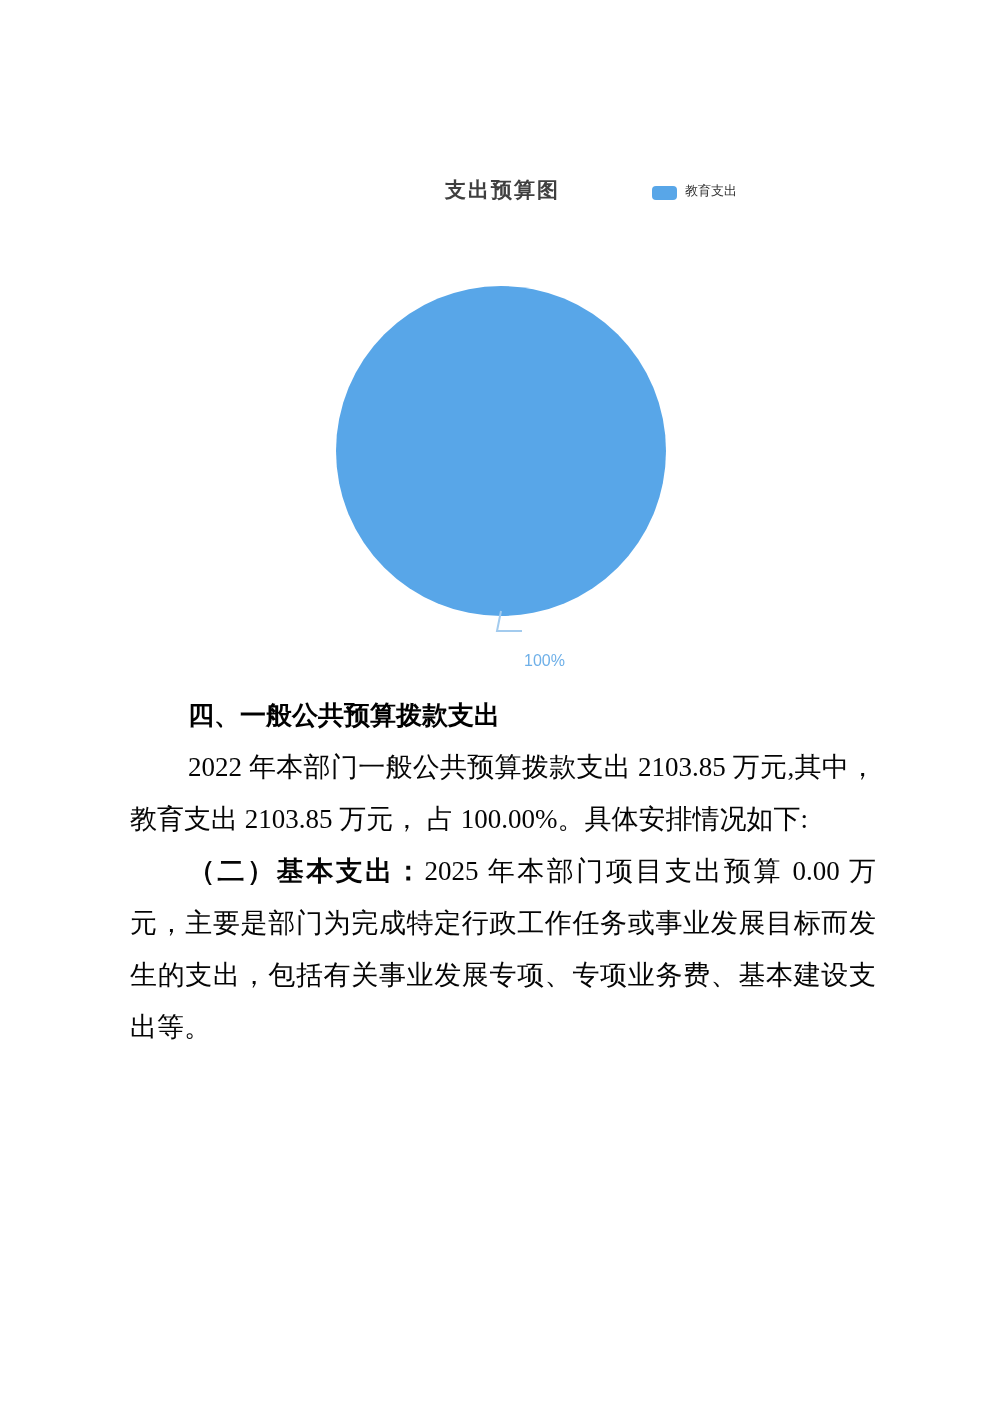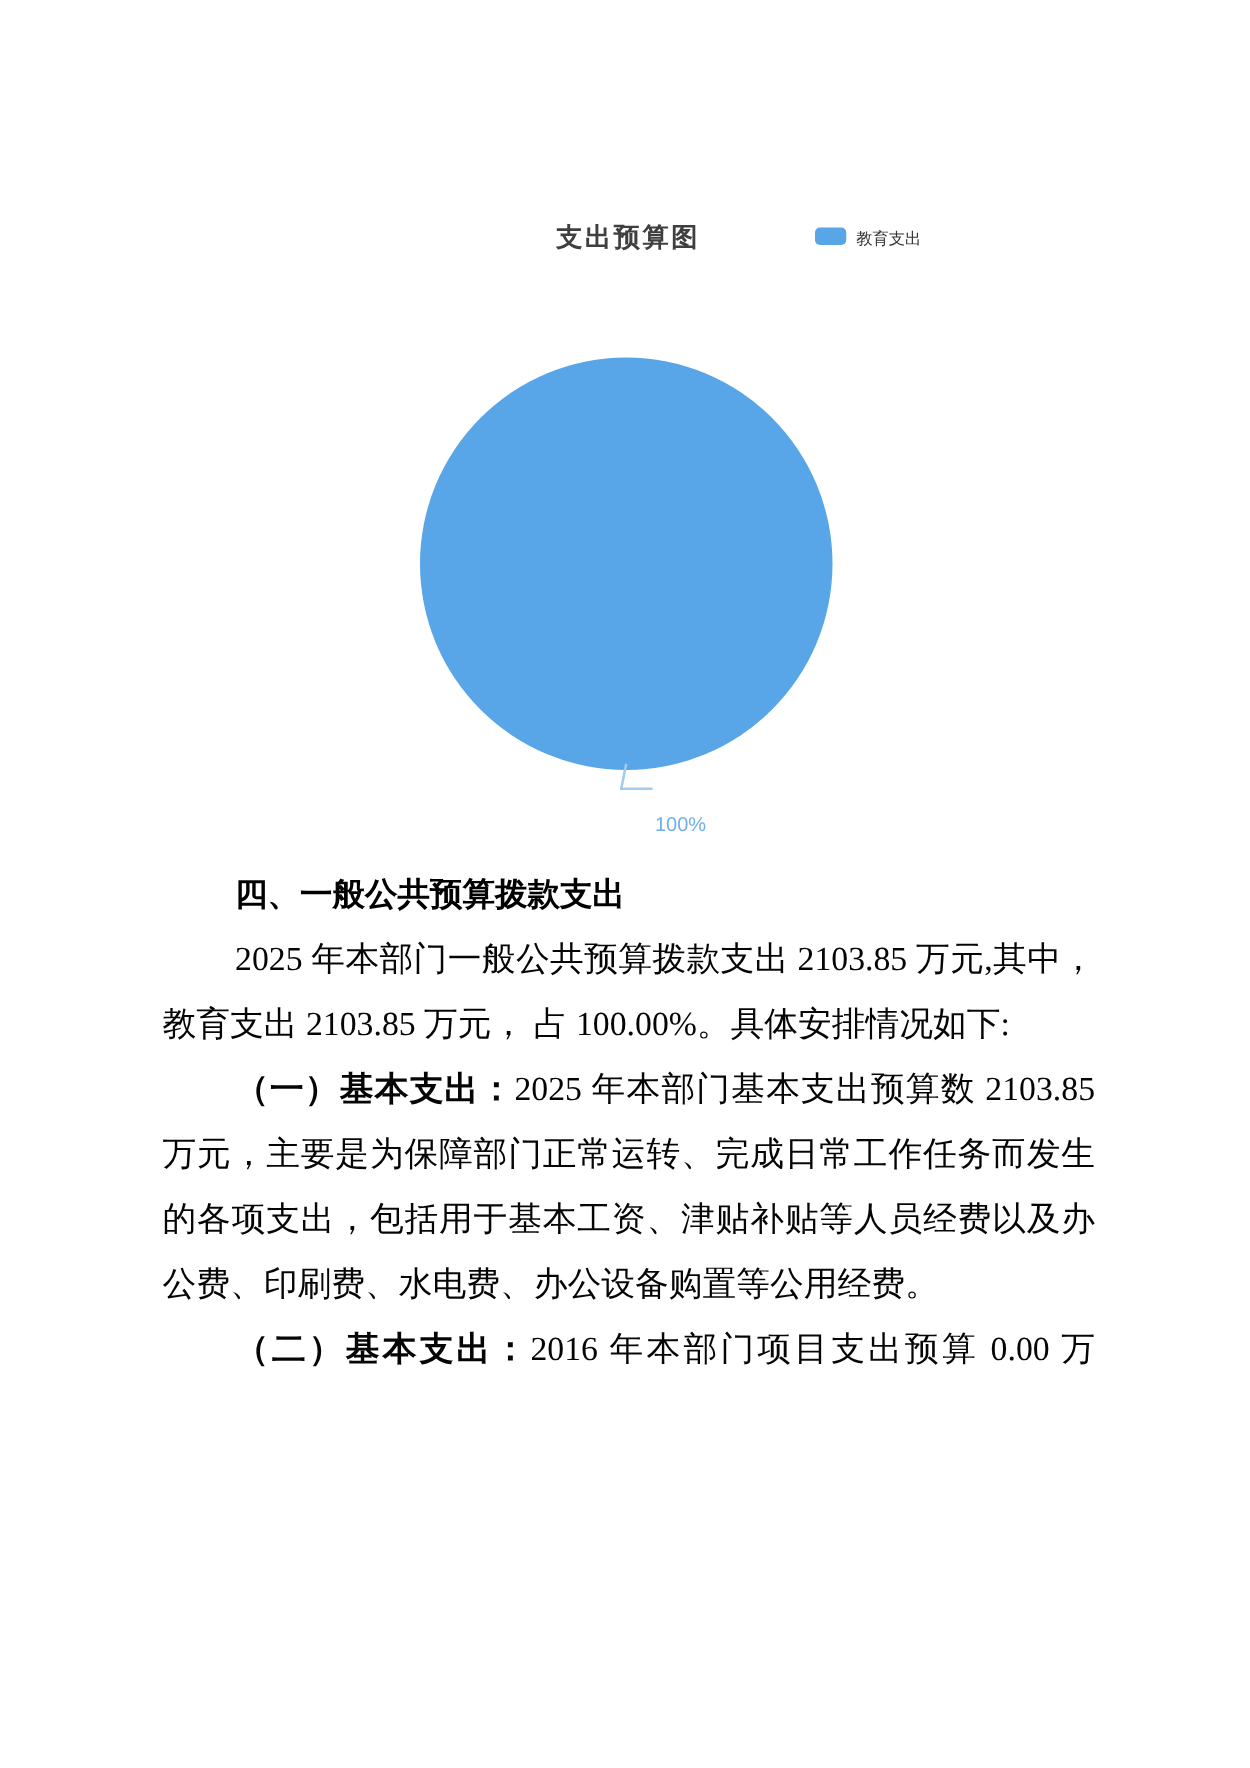--- a/index.html
+++ b/index.html
@@ -20,21 +20,21 @@
     font-size: 21px;
     font-weight: 700;
     letter-spacing: 2px;
     color: #3f3f3f;
     font-family: "Liberation Sans", sans-serif;
   }
   .legend {
     position: absolute;
     left: 652px; top: 182px;
     display: flex;
-    align-items: flex-start;
+    align-items: flex-end;
     gap: 8px;
     font-family: Liberation Serif, serif;
   }
   .legend-swatch {
     width: 25px; height: 14px;
     border-radius: 4px;
     background: #58a6e8;
     display: inline-block;
   }
   .legend-label {
@@ -108,20 +108,19 @@
     <svg class="leader-line" viewBox="0 0 60 30">
       <polyline points="13,2 9,22 34,22" fill="none" stroke="#a3cbee" stroke-width="2"></polyline>
     </svg>
 
     <span class="pie-percent">100%</span>
   </section>
 
   <section class="doc">
     <h3 class="doc-heading">四、一般公共预算拨款支出</h3>
 
-    <p><span>2025 年本部门一般公共预算拨款支出 2103.85 万元,其中，教育支出 2103.85 万元， 占 100.00%。具体安排情况如下:</span></p>
+    <p><span>2022 年本部门一般公共预算拨款支出 2103.85 万元,其中，教育支出 2103.85 万元， 占 100.00%。具体安排情况如下:</span></p>
 
-    <p><b>（一）基本支出：</b><span>2025 年本部门基本支出预算数 2103.85 万元，主要是为保障部门正常运转、完成日常工作任务而发生的各项支出，包括用于基本工资、津贴补贴等人员经费以及办公费、印刷费、水电费、办公设备购置等公用经费。</span></p>
 
-    <p><b>（二）基本支出：</b><span>2016 年本部门项目支出预算 0.00 万元，主要是部门为完成特定行政工作任务或事业发展目标而发生的支出，包括有关事业发展专项、专项业务费、基本建设支出等。</span></p>
+    <p><b>（二）基本支出：</b><span>2025 年本部门项目支出预算 0.00 万元，主要是部门为完成特定行政工作任务或事业发展目标而发生的支出，包括有关事业发展专项、专项业务费、基本建设支出等。</span></p>
   </section>
 
 </div>
 
 </body></html>

